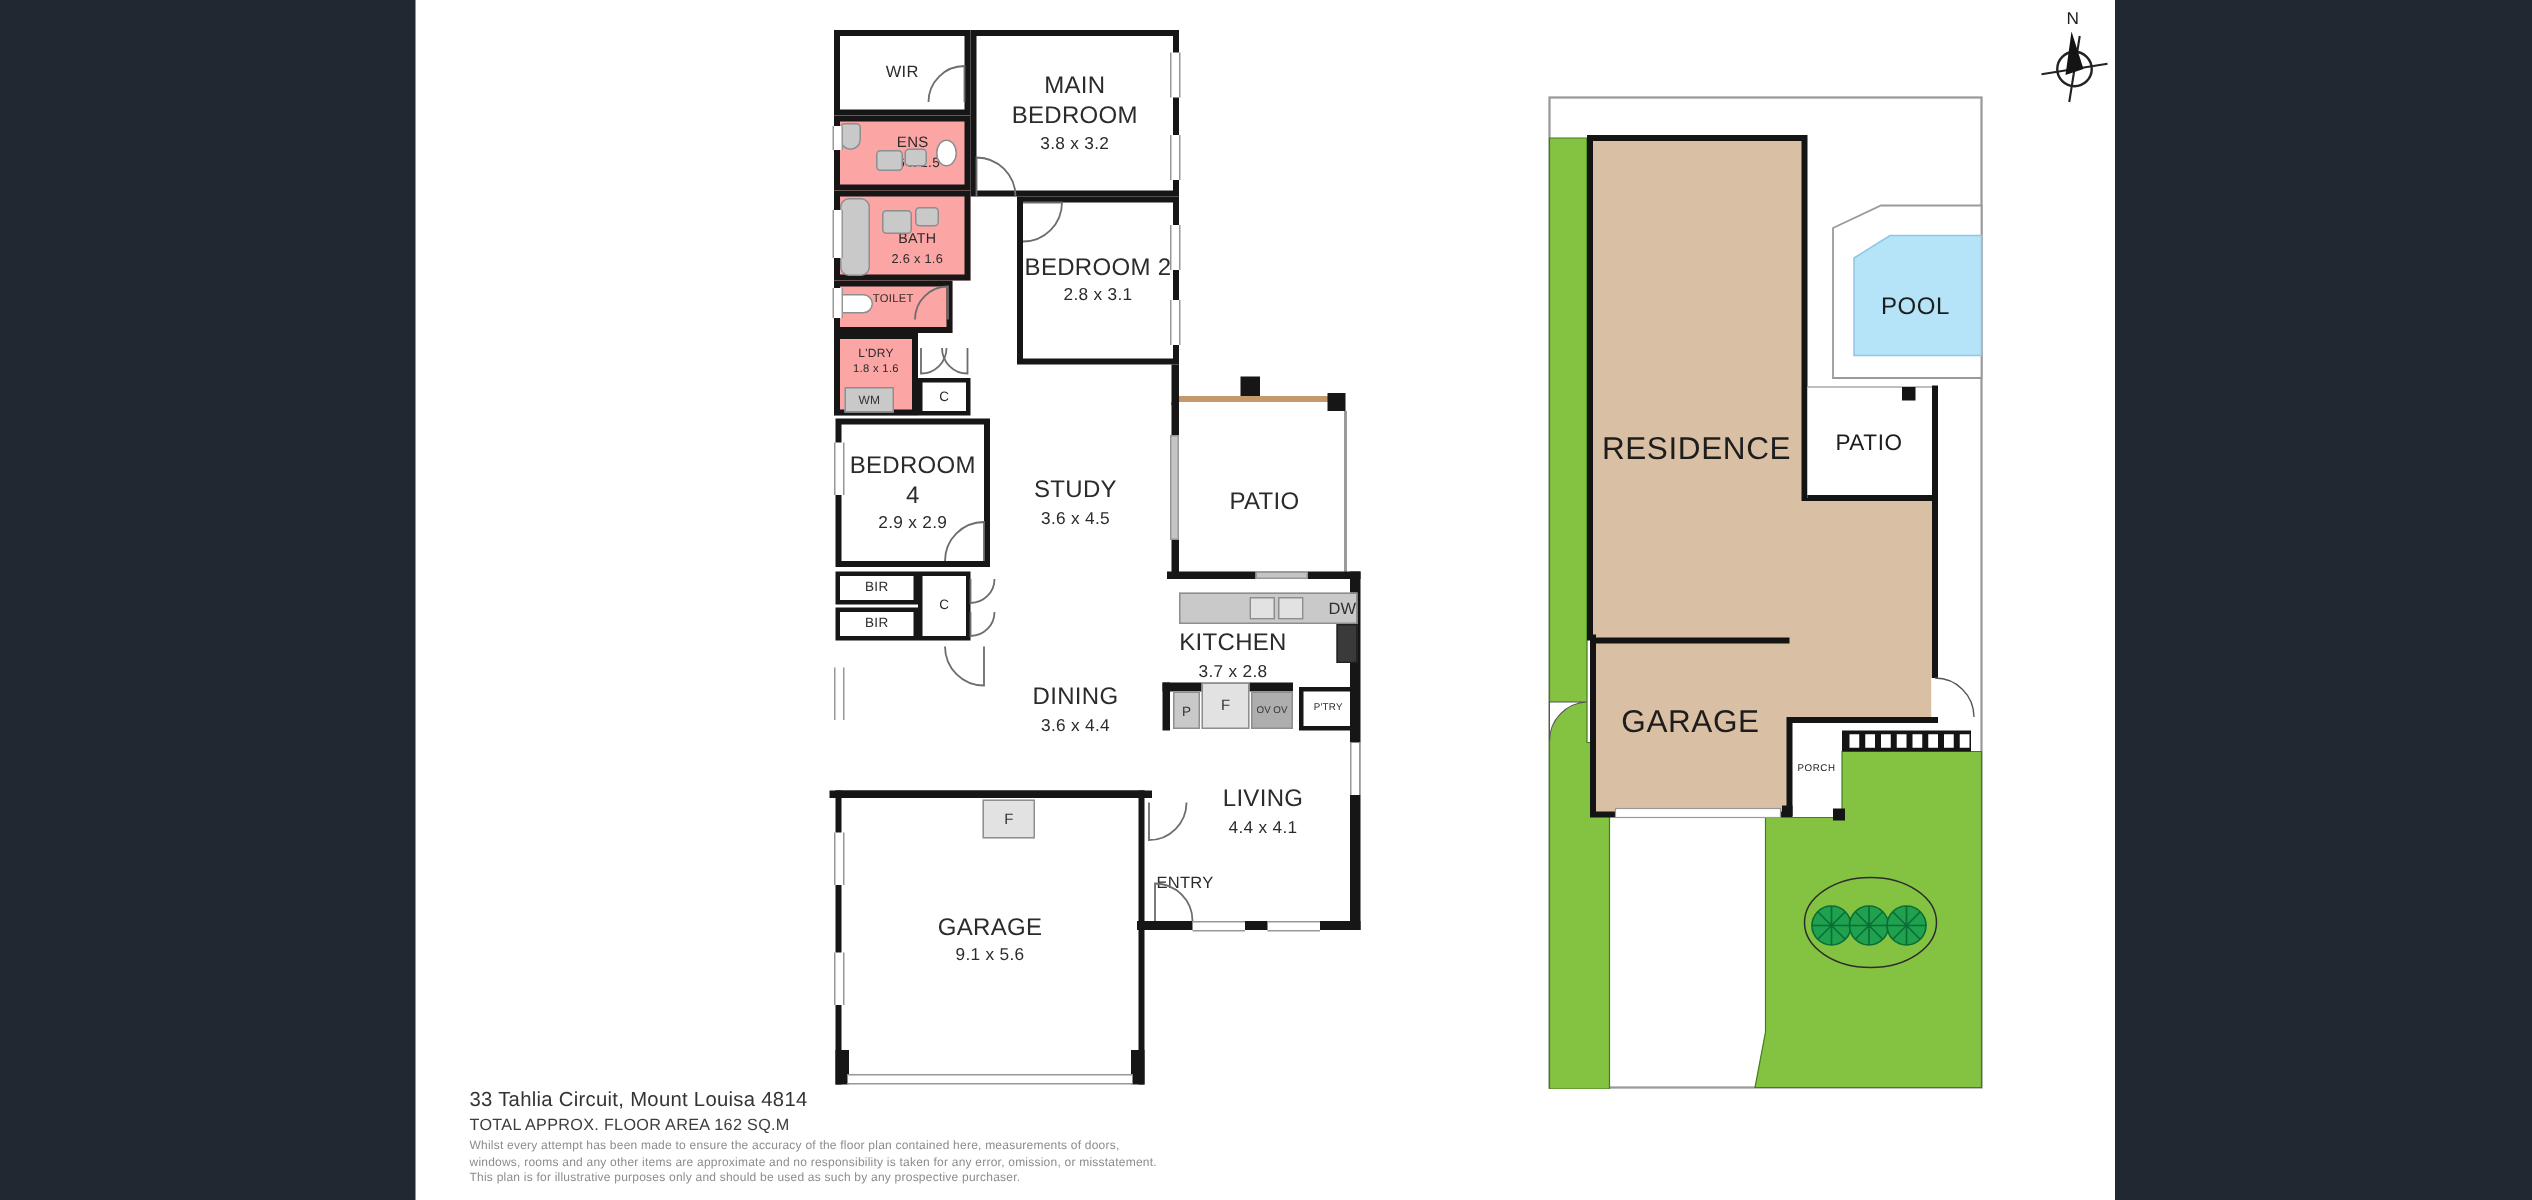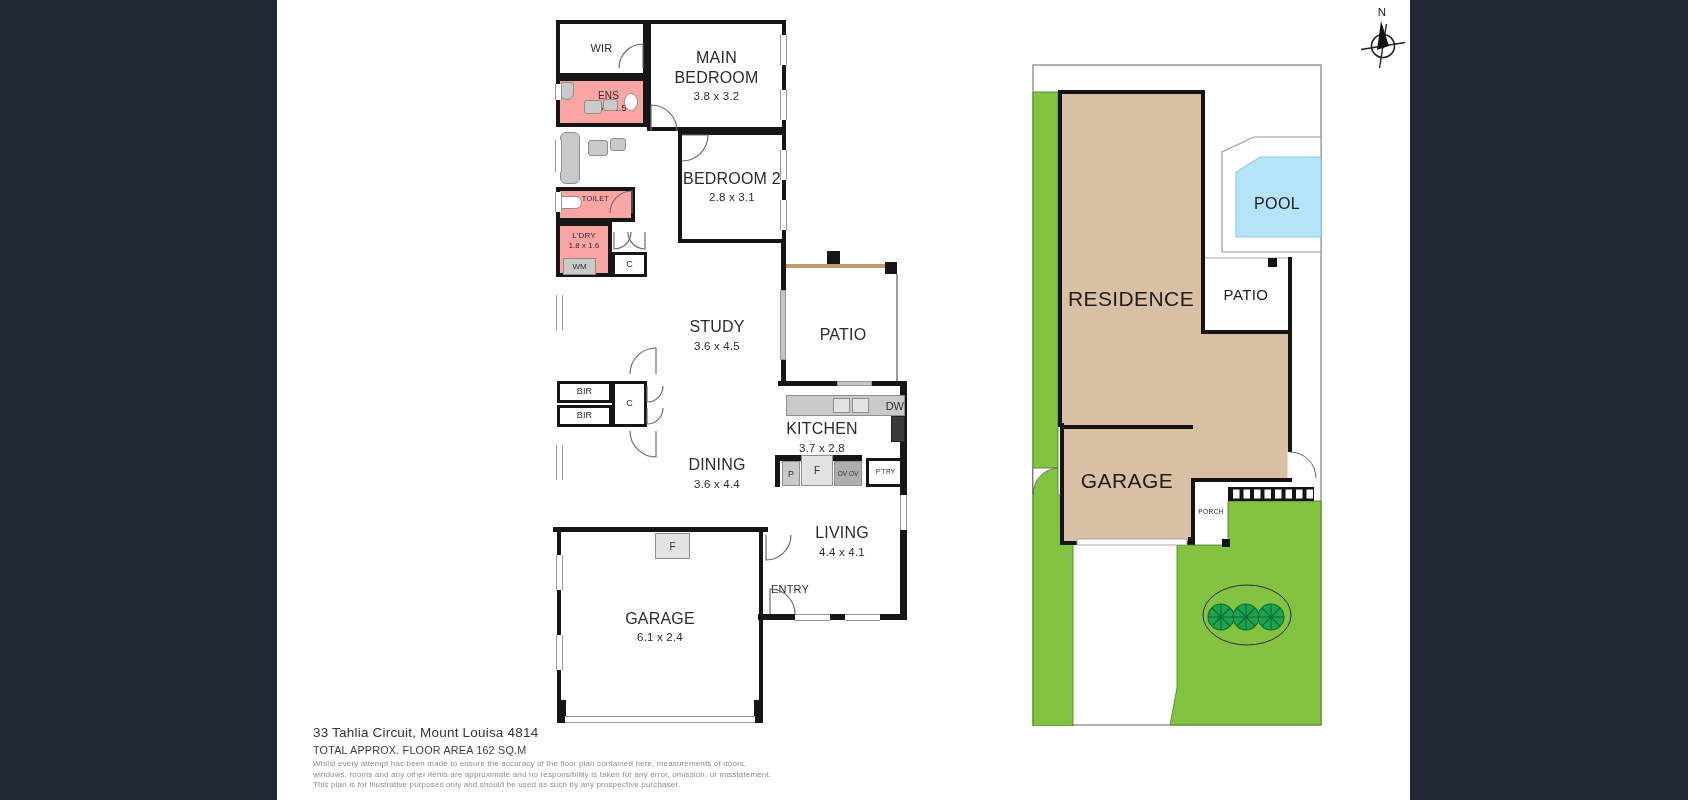--- a/index.html
+++ b/index.html
@@ -46,51 +46,59 @@
   <div id="side-left" class="sidebar"></div>
   <div id="side-right" class="sidebar"></div>
 
   <div class="room" style="left:556px;top:20px;width:91px;height:57px">
     <span class="rn f11">WIR</span>
   </div>
   <div class="room wet" style="left:556px;top:77px;width:91px;height:50px">
     <span class="rn f10" style="margin-left:14px">ENS</span>
     <span class="rd f9" style="margin-left:14px">2.6 x 1.5</span>
   </div>
+  <div class="room wet" style="left:556px;top:127px;width:91px;height:60px">
+    <span class="rn f95" style="margin-left:20px;margin-top:18px">BATH</span>
+    <span class="rd f85" style="margin-left:20px">2.6 x 1.6</span>
+  </div>
   <div class="room wet" style="left:556px;top:187px;width:79px;height:35px;justify-content:flex-start;padding-top:3px">
     <span class="rn f75">TOILET</span>
   </div>
   <div class="room wet" style="left:556px;top:222px;width:56px;height:55px;justify-content:flex-start;padding-top:5px">
     <span class="rn f8">L'DRY</span>
     <span class="rd f75">1.8 x 1.6</span>
   </div>
   <div class="room sm" style="left:612px;top:252px;width:35px;height:25px">
     <span class="rn f9">C</span>
   </div>
   <div class="room" style="left:647px;top:20px;width:139px;height:111px">
     <span class="rn">MAIN</span>
     <span class="rn">BEDROOM</span>
     <span class="rd">3.8 x 3.2</span>
   </div>
   <div class="room" style="left:678px;top:131px;width:108px;height:112px">
     <span class="rn">BEDROOM 2</span>
     <span class="rd">2.8 x 3.1</span>
   </div>
+  <div class="room" style="left:557px;top:279px;width:103px;height:99px">
+    <span class="rn">BEDROOM 4</span>
+    <span class="rd">2.9 x 2.9</span>
+  </div>
   <div class="room sm" style="left:557px;top:381px;width:55px;height:22px">
     <span class="rn f9">BIR</span>
   </div>
   <div class="room sm" style="left:557px;top:405px;width:55px;height:22px">
     <span class="rn f9">BIR</span>
   </div>
   <div class="room sm" style="left:612px;top:381px;width:35px;height:46px">
     <span class="rn f9">C</span>
   </div>
   <div class="room" style="left:557px;top:527px;width:206px;height:196px;border-bottom:none">
     <span class="rn">GARAGE</span>
-    <span class="rd">6.1 x 2.4</span>
+    <span class="rd">9.1 x 5.6</span>
   </div>
   <div class="room sm" style="left:866px;top:458px;width:39px;height:29px">
     <span class="rn f65">P'TRY</span>
   </div>
 
   <div class="freelabel" style="left:662px;top:316px">
     <div class="rn">STUDY</div>
     <div class="rd">3.6 x 4.5</div>
   </div>
   <div class="freelabel" style="left:662px;top:454px">

